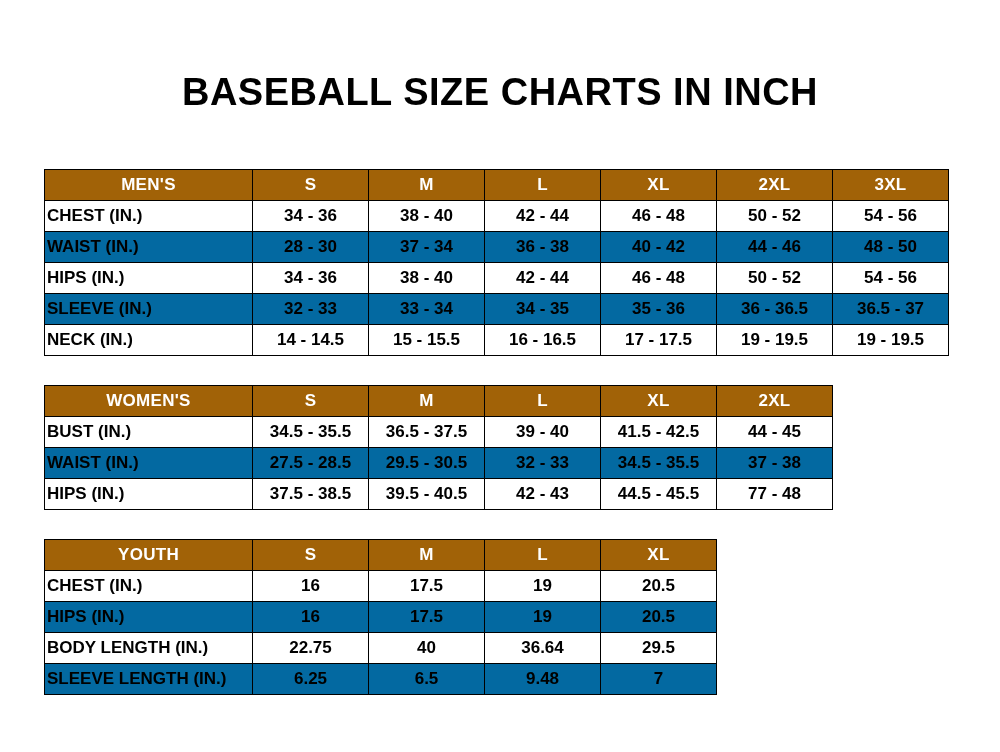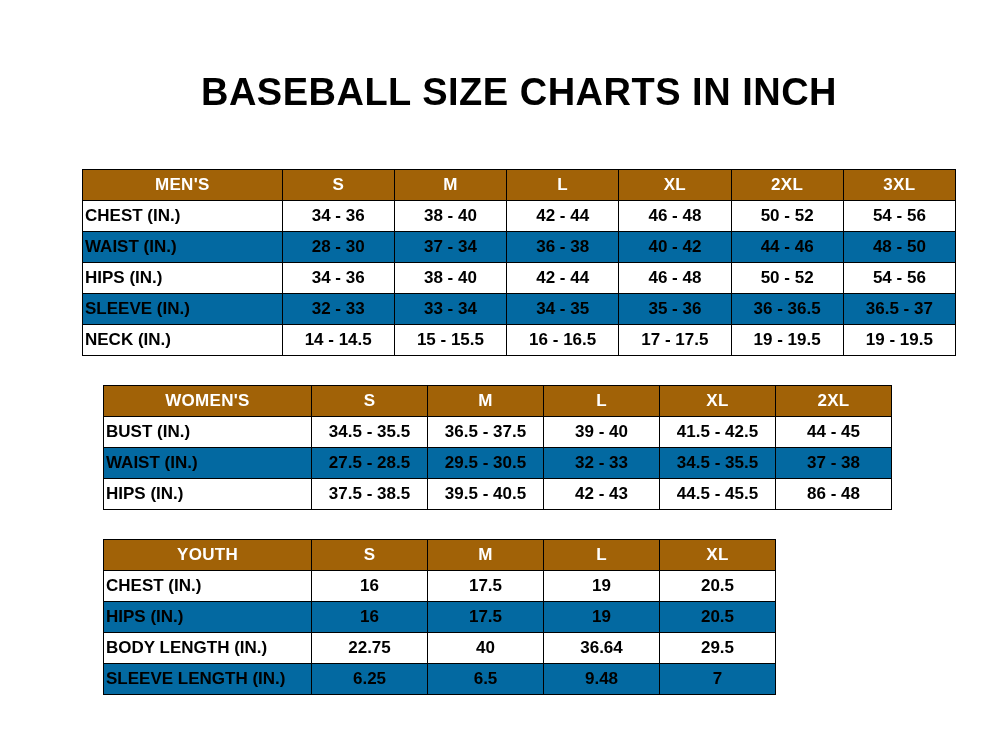--- a/index.html
+++ b/index.html
@@ -12,21 +12,20 @@
     height: 752px;
     font-family: "Liberation Sans", sans-serif;
     color: #000000;
     overflow: hidden;
   }
   .page {
     position: relative;
     width: 1000px;
     height: 752px;
     box-sizing: border-box;
-    padding-left: 38px;
   }
   .title {
     text-align: center;
     font-size: 38px;
     font-weight: bold;
     letter-spacing: 0.5px;
     padding-top: 72px;
     line-height: 1.1;
   }
   .tables {
@@ -34,21 +33,20 @@
     margin-top: 55px;
   }
   table.size-chart {
     border-collapse: collapse;
     table-layout: fixed;
     font-size: 17px;
     font-weight: bold;
   }
   table.size-chart + table.size-chart {
     margin-top: 29px;
-    margin-left: 21px;
   }
   table.size-chart th,
   table.size-chart td {
     border: 1px solid #000000;
     text-align: center;
     height: 31px;
     padding: 0 2px;
     white-space: nowrap;
     box-sizing: border-box;
   }
@@ -197,21 +195,21 @@
           <td>32 - 33</td>
           <td>34.5 - 35.5</td>
           <td>37 - 38</td>
         </tr>
         <tr>
           <td class="rowlabel">HIPS (IN.)</td>
           <td>37.5 - 38.5</td>
           <td>39.5 - 40.5</td>
           <td>42 - 43</td>
           <td>44.5 - 45.5</td>
-          <td>86 - 48</td>
+          <td>77 - 48</td>
         </tr>
       </tbody>
     </table>
 
     <table class="size-chart t-youth">
       <colgroup>
         <col class="c0">
           <col class="cx">
           <col class="cx">
           <col class="cx">

